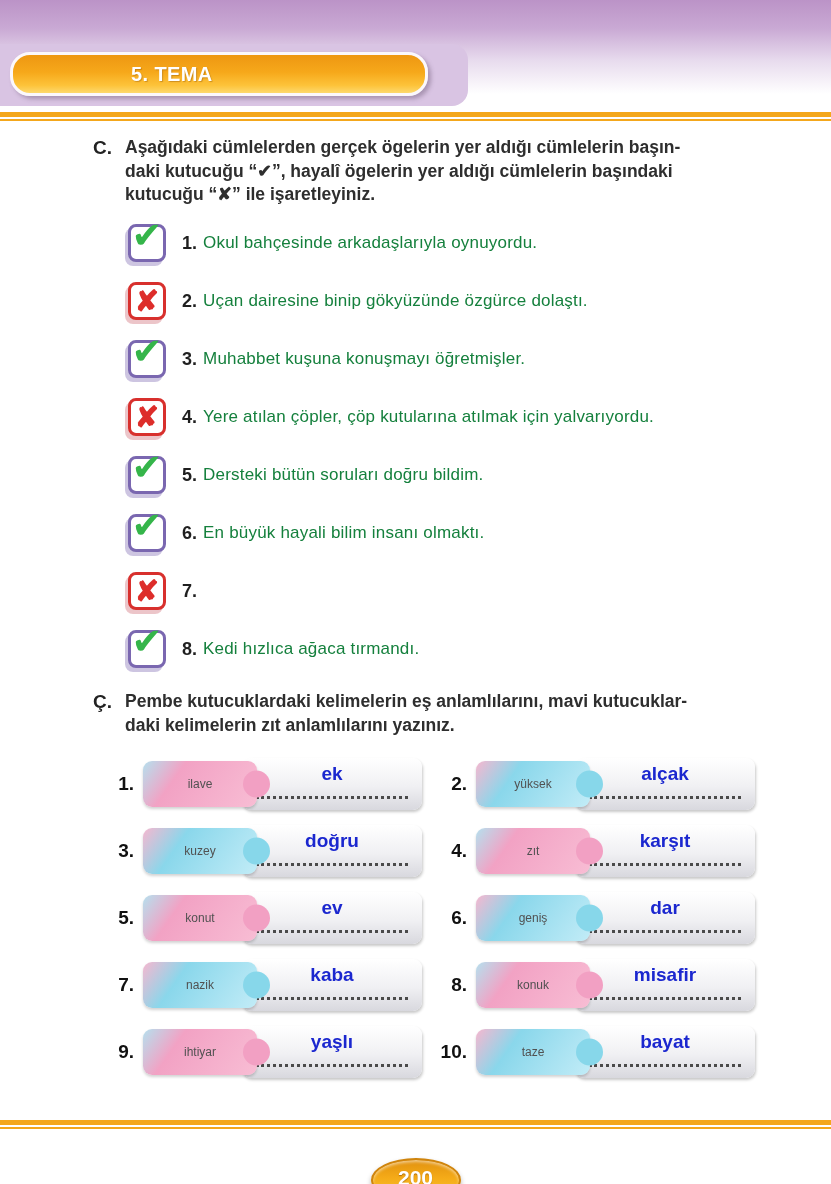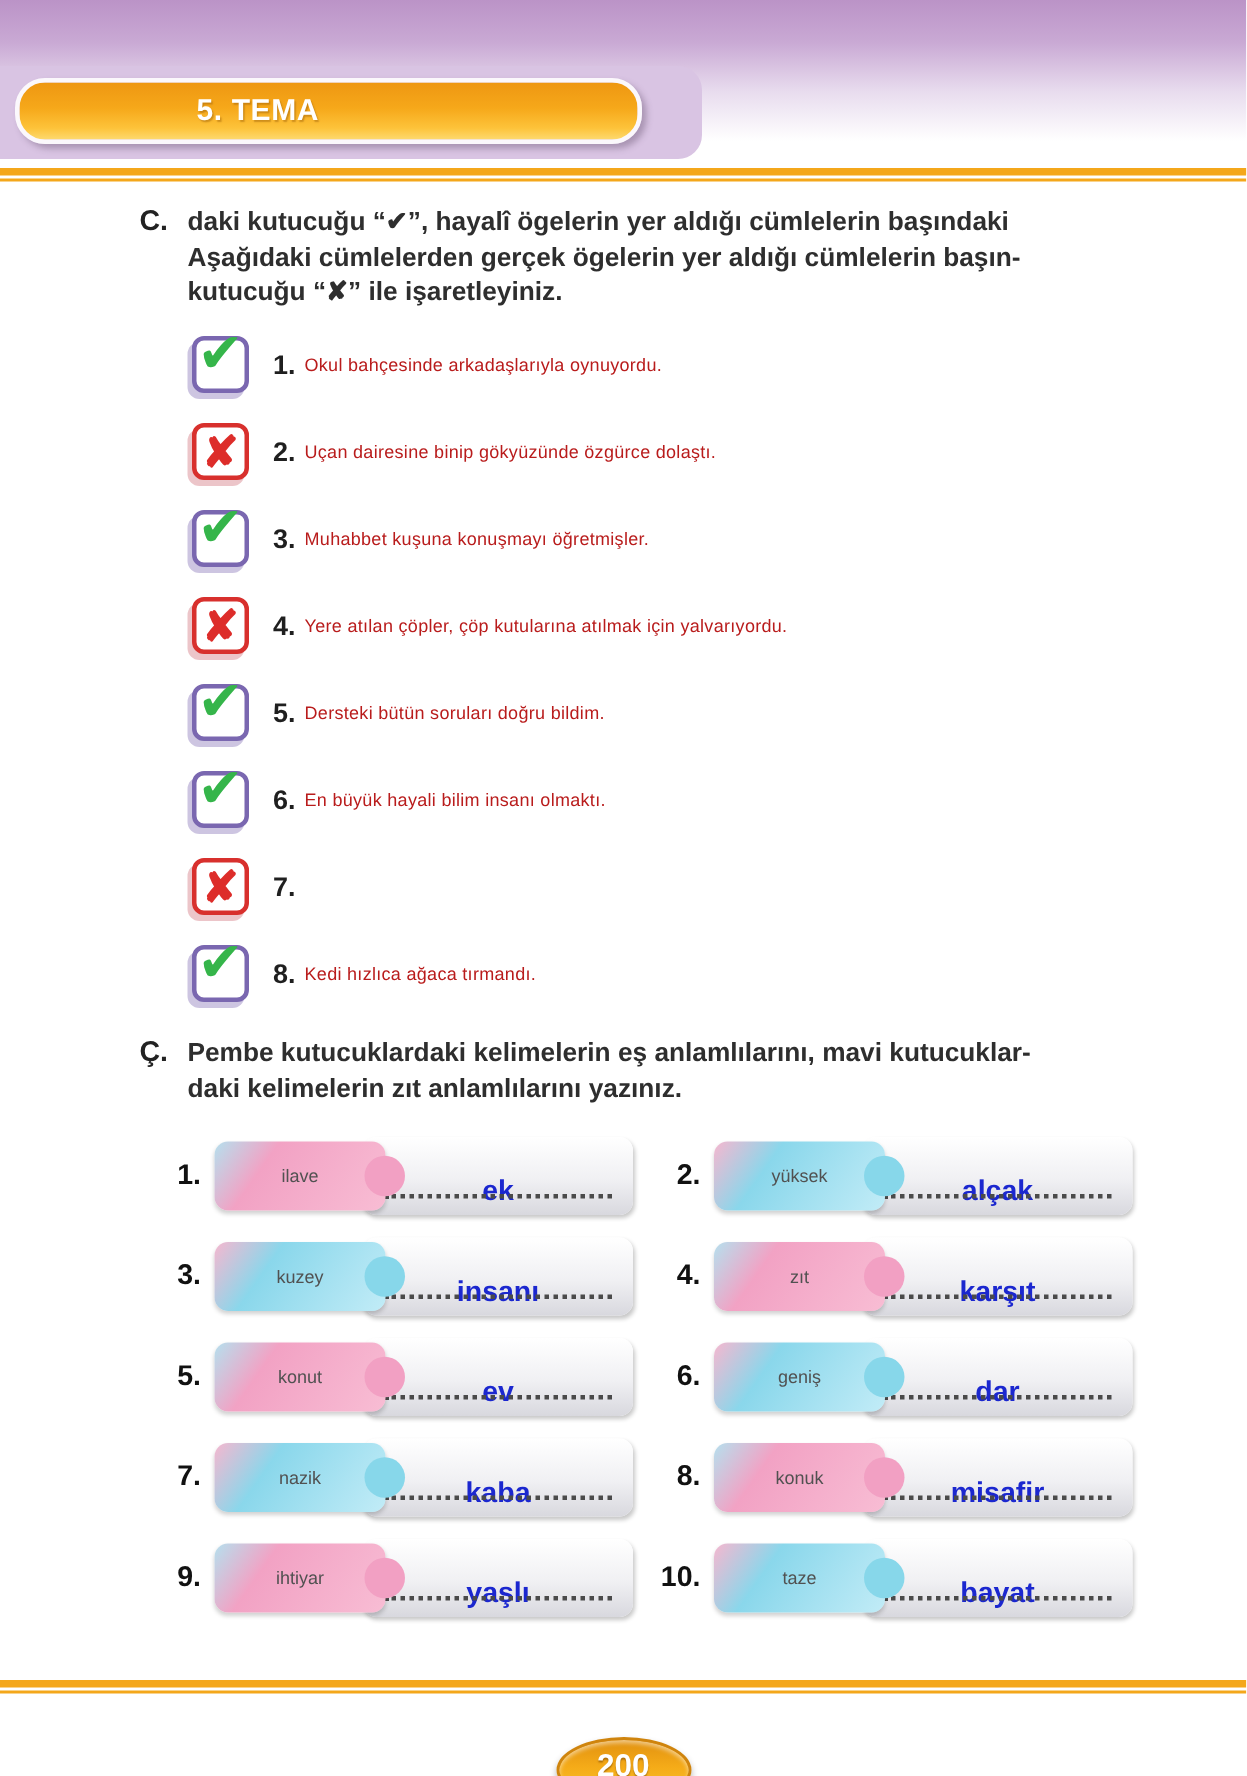--- a/index.html
+++ b/index.html
@@ -32,41 +32,41 @@
   .c-items{position:absolute;left:128px;top:214px;width:660px;}
   .c-row{height:58px;display:flex;align-items:center;}
   .cb{position:relative;width:32px;height:32px;border-radius:8px;background:#fff;
       margin-right:16px;flex:0 0 auto;}
   .cb-check{border:3px solid #7a67b0;box-shadow:-3px 4px 0 0 rgba(124,103,176,.38);}
   .cb-cross{border:3px solid #d8302d;box-shadow:-3px 4px 0 0 rgba(200,90,100,.35);}
   .cb .glyph{position:absolute;left:0;right:0;text-align:center;}
   .cb-check .glyph{top:-13px;font-size:37px;color:#35b54a;}
   .cb-cross .glyph{top:-1px;font-size:29px;color:#dd2d2a;font-weight:bold;}
   .c-row .num{font-size:18px;font-weight:bold;color:#1f1f1f;margin-right:6px;}
-  .c-row .txt{font-size:12px;color:#b91c1c;letter-spacing:.2px;}
+  .c-row .txt{font-size:17px;color:#15803d;letter-spacing:.2px;}
 
   
   .g-grid{position:absolute;left:98px;top:750px;width:662px;display:grid;
           grid-template-columns:329px 329px;grid-auto-rows:67px;column-gap:4px;align-items:center;}
   .g-cell{display:flex;align-items:center;height:56px;}
   .g-num{width:36px;text-align:right;margin-right:9px;font-size:19px;font-weight:bold;color:#111;}
   .tab{position:relative;z-index:2;width:114px;height:46px;border-radius:9px;flex:0 0 auto;
        display:flex;align-items:center;justify-content:center;font-size:12px;color:#515151;
        box-shadow:0 2px 3px rgba(0,0,0,.18);}
   .tab::after{content:"";position:absolute;right:-13px;top:50%;transform:translateY(-50%);
        width:27px;height:27px;border-radius:50%;}
   .tab.pink{background:linear-gradient(125deg,#b5e0ee 0%,#f2a2c4 30%,#f8bdd4 100%);}
   .tab.pink::after{background:#f2a0c3;}
   .tab.blue{background:linear-gradient(125deg,#f6b7cf 0%,#8ad7eb 32%,#c2ecf7 100%);text-align:center;}
   .tab.blue::after{background:#87d7ea;}
   .plaque{position:relative;z-index:1;margin-left:-15px;width:180px;height:52px;border-radius:9px;
        background:linear-gradient(180deg,#ffffff 0%,#f0f0f3 55%,#d8d8de 100%);
        box-shadow:1px 2px 3px rgba(0,0,0,.22);flex:0 0 auto;}
   .dots{position:absolute;left:14px;right:14px;bottom:11px;border-bottom:3px dotted #4a4a4a;}
-  .answer{position:absolute;left:0;right:0;bottom:4px;text-align:center;
+  .answer{position:absolute;left:0;right:0;bottom:25px;text-align:center;
        font-size:19px;font-weight:bold;color:#1b27cf;}
 
   
   .badge{position:absolute;left:50%;top:1158px;transform:translateX(-50%);z-index:2;
        width:86px;height:40px;border-radius:50%;
        background:linear-gradient(180deg,#e19110 0%,#f5ab18 45%,#f9c633 100%);
        border:2px solid #cf840d;
        box-shadow:0 3px 5px rgba(0,0,0,.3), inset 0 2px 3px rgba(255,255,255,.5);}
   .badge span{display:block;text-align:center;line-height:36px;font-size:21px;font-weight:bold;
        color:#fff;text-shadow:0 1px 1px rgba(130,75,0,.6);}
@@ -79,22 +79,22 @@
   <div class="hdr-grad"></div>
   <div class="hdr-panel"></div>
   <div class="tema">
     <span>5. TEMA</span>
   </div>
   <div class="rule rule-top"></div>
 
   <div class="sec-head head-c">
     <span class="lbl">C.</span>
     <span class="lines">
+      <div>Aşağıdaki cümlelerden gerçek ögelerin yer aldığı cümlelerin başın-</div>
       <div>daki kutucuğu “✔”, hayalî ögelerin yer aldığı cümlelerin başındaki</div>
-      <div>Aşağıdaki cümlelerden gerçek ögelerin yer aldığı cümlelerin başın-</div>
       <div>kutucuğu “✘” ile işaretleyiniz.</div>
     </span>
   </div>
 
   <div class="c-items">
 
     <div class="c-row">
       <span class="cb cb-check">
         <span class="glyph">✔</span>
       </span>
@@ -190,21 +190,21 @@
         <span class="dots"></span>
       </span>
     </div>
 
     <div class="g-cell">
       <span class="g-num">3.</span>
       <span class="tab blue">
         <span>kuzey</span>
       </span>
       <span class="plaque">
-        <span class="answer">insanı</span>
+        <span class="answer">doğru</span>
         <span class="dots"></span>
       </span>
     </div>
 
     <div class="g-cell">
       <span class="g-num">4.</span>
       <span class="tab pink">
         <span>zıt</span>
       </span>
       <span class="plaque">

